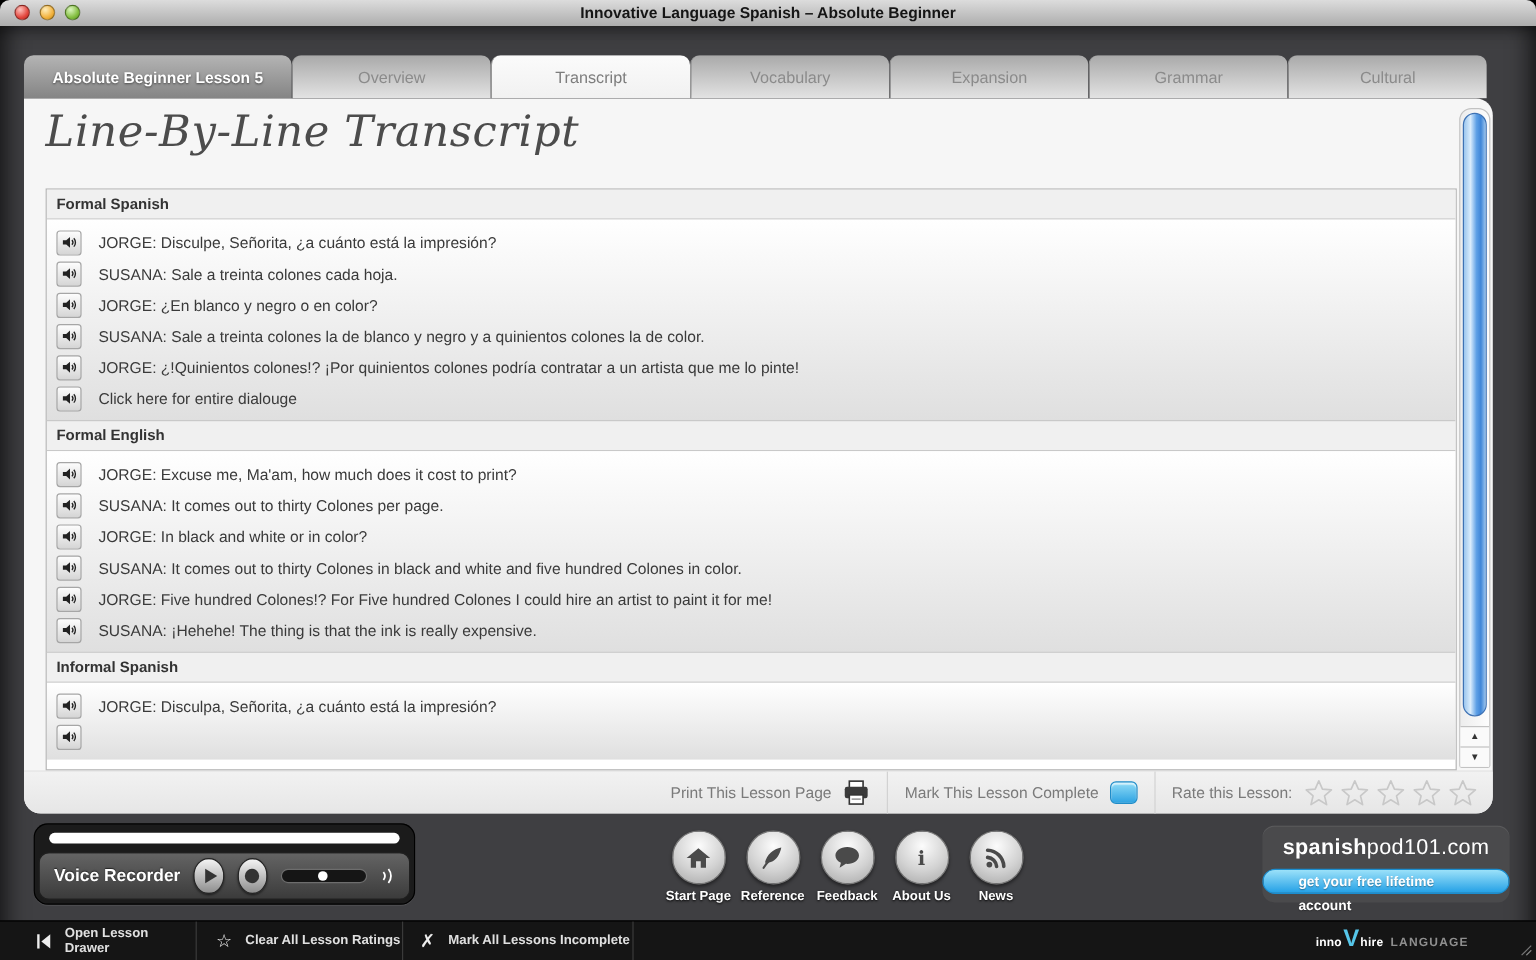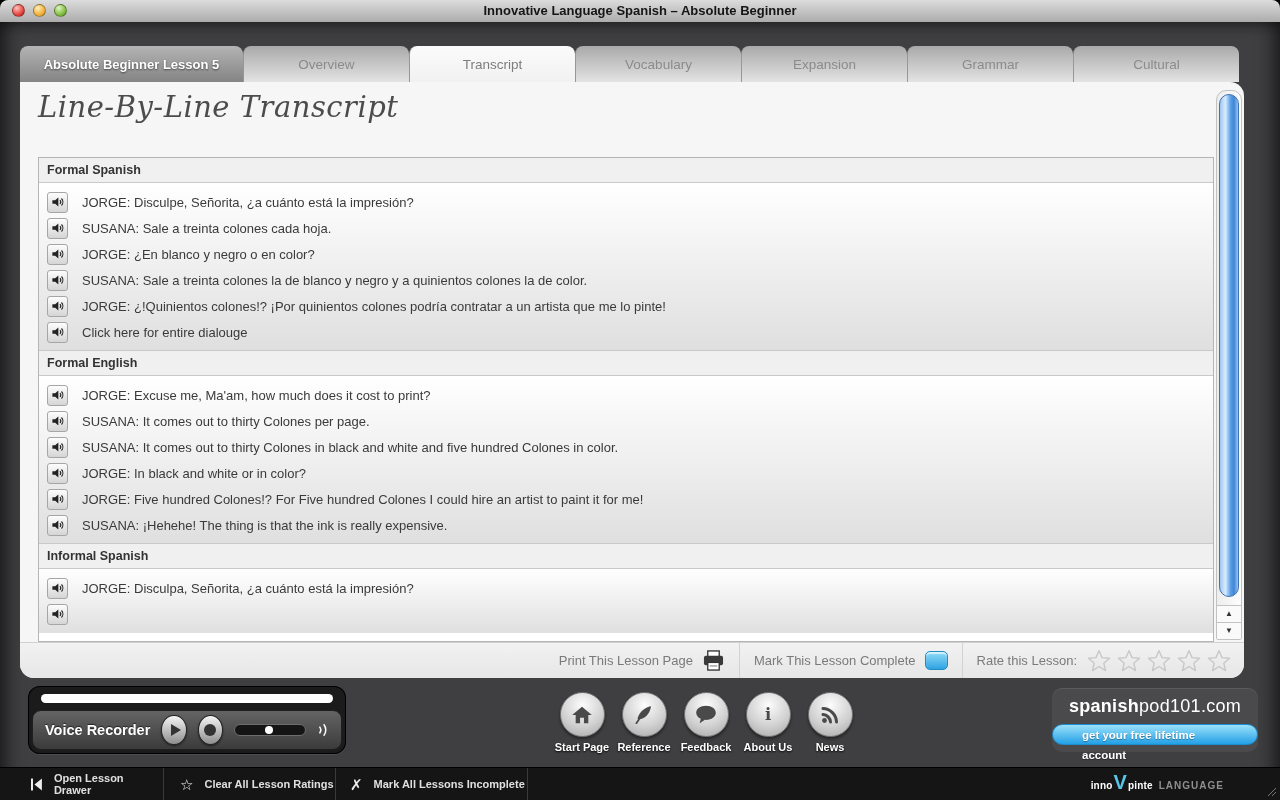--- a/index.html
+++ b/index.html
@@ -29,21 +29,21 @@
     text-shadow:0 1px 2px rgba(0,0,0,.55);cursor:pointer;}
   .tab{width:166px;box-sizing:border-box;background:linear-gradient(#a9a9a9,#e3e3e3);
     border-radius:8px 8px 0 0;border-left:1px solid #979797;color:#8b8b8b;font-size:13.5px;
     display:flex;align-items:center;justify-content:center;cursor:pointer;}
   .tab.active{background:linear-gradient(#fbfbfb,#f1f1f1);color:#7d7d7d;}
 
   
   .panel{position:absolute;left:20px;top:82px;width:1224px;height:596px;background:#f6f6f6;
     border-radius:0 14px 14px 14px;}
   .heading{position:absolute;left:18px;top:8px;font-family:"DejaVu Serif",serif;font-style:italic;
-    font-size:29px;color:#4c4c4c;letter-spacing:.5px;}
+    font-size:36px;color:#4c4c4c;letter-spacing:.5px;}
   .tbox{position:absolute;left:18px;top:75px;width:1176px;height:485px;box-sizing:border-box;
     border:1px solid #b5b5b5;background:#fff;overflow:hidden;}
   .sec-header{height:24px;line-height:24px;background:#f0f0f0;border-bottom:1px solid #c9c9c9;
     font-size:12.5px;font-weight:bold;color:#333;padding-left:8px;}
   .sec-header.mid{border-top:1px solid #c9c9c9;margin-top:-1px;}
   .sec-body{padding:6px 0;background:linear-gradient(#ffffff,#dfdfdf);}
   .row{height:26px;display:flex;align-items:center;padding-left:8px;}
   .spk{width:21px;height:21px;box-sizing:border-box;border:1px solid #a6a6a6;border-radius:3px;
     background:linear-gradient(#fdfdfd,#d5d5d5);display:flex;align-items:center;justify-content:center;
     padding:0;cursor:pointer;}
@@ -238,29 +238,29 @@
               </svg>
             </button>
           <span class="line-text">SUSANA: It comes out to thirty Colones per page.</span>
         </div>
         <div class="row">
           <button class="spk">
               <svg>
                 <use href="#spk"></use>
               </svg>
             </button>
+          <span class="line-text">JORGE: In black and white or in color?</span>
+        </div>
+        <div class="row">
+          <button class="spk">
+              <svg>
+                <use href="#spk"></use>
+              </svg>
+            </button>
           <span class="line-text">SUSANA: It comes out to thirty Colones in black and white and five hundred Colones in color.</span>
-        </div>
-        <div class="row">
-          <button class="spk">
-              <svg>
-                <use href="#spk"></use>
-              </svg>
-            </button>
-          <span class="line-text">JORGE: In black and white or in color?</span>
         </div>
         <div class="row">
           <button class="spk">
               <svg>
                 <use href="#spk"></use>
               </svg>
             </button>
           <span class="line-text">JORGE: Five hundred Colones!? For Five hundred Colones I could hire an artist to paint it for me!</span>
         </div>
         <div class="row">
@@ -421,21 +421,21 @@
       <span class="bb-glyph">☆</span>
       <span>Clear All Lesson Ratings</span>
     </div>
     <div class="bb-item i3">
       <span class="bb-glyph">✗</span>
       <span>Mark All Lessons Incomplete</span>
     </div>
     <div class="logo">
       <span class="p1">inno</span>
       <span class="p2">V</span>
-      <span class="p3">pinte</span>
+      <span class="p3">hire</span>
       <span class="p4">LANGUAGE</span>
     </div>
     <svg class="grip" width="12" height="12" viewBox="0 0 12 12">
       <path d="M11 3 L3 11 M11 7 L7 11 M11 11 L11 11" stroke="#777" stroke-width="1"></path>
       <path d="M11 7 L7 11" stroke="#777" stroke-width="1"></path>
     </svg>
   </div>
 
 </div>
 

